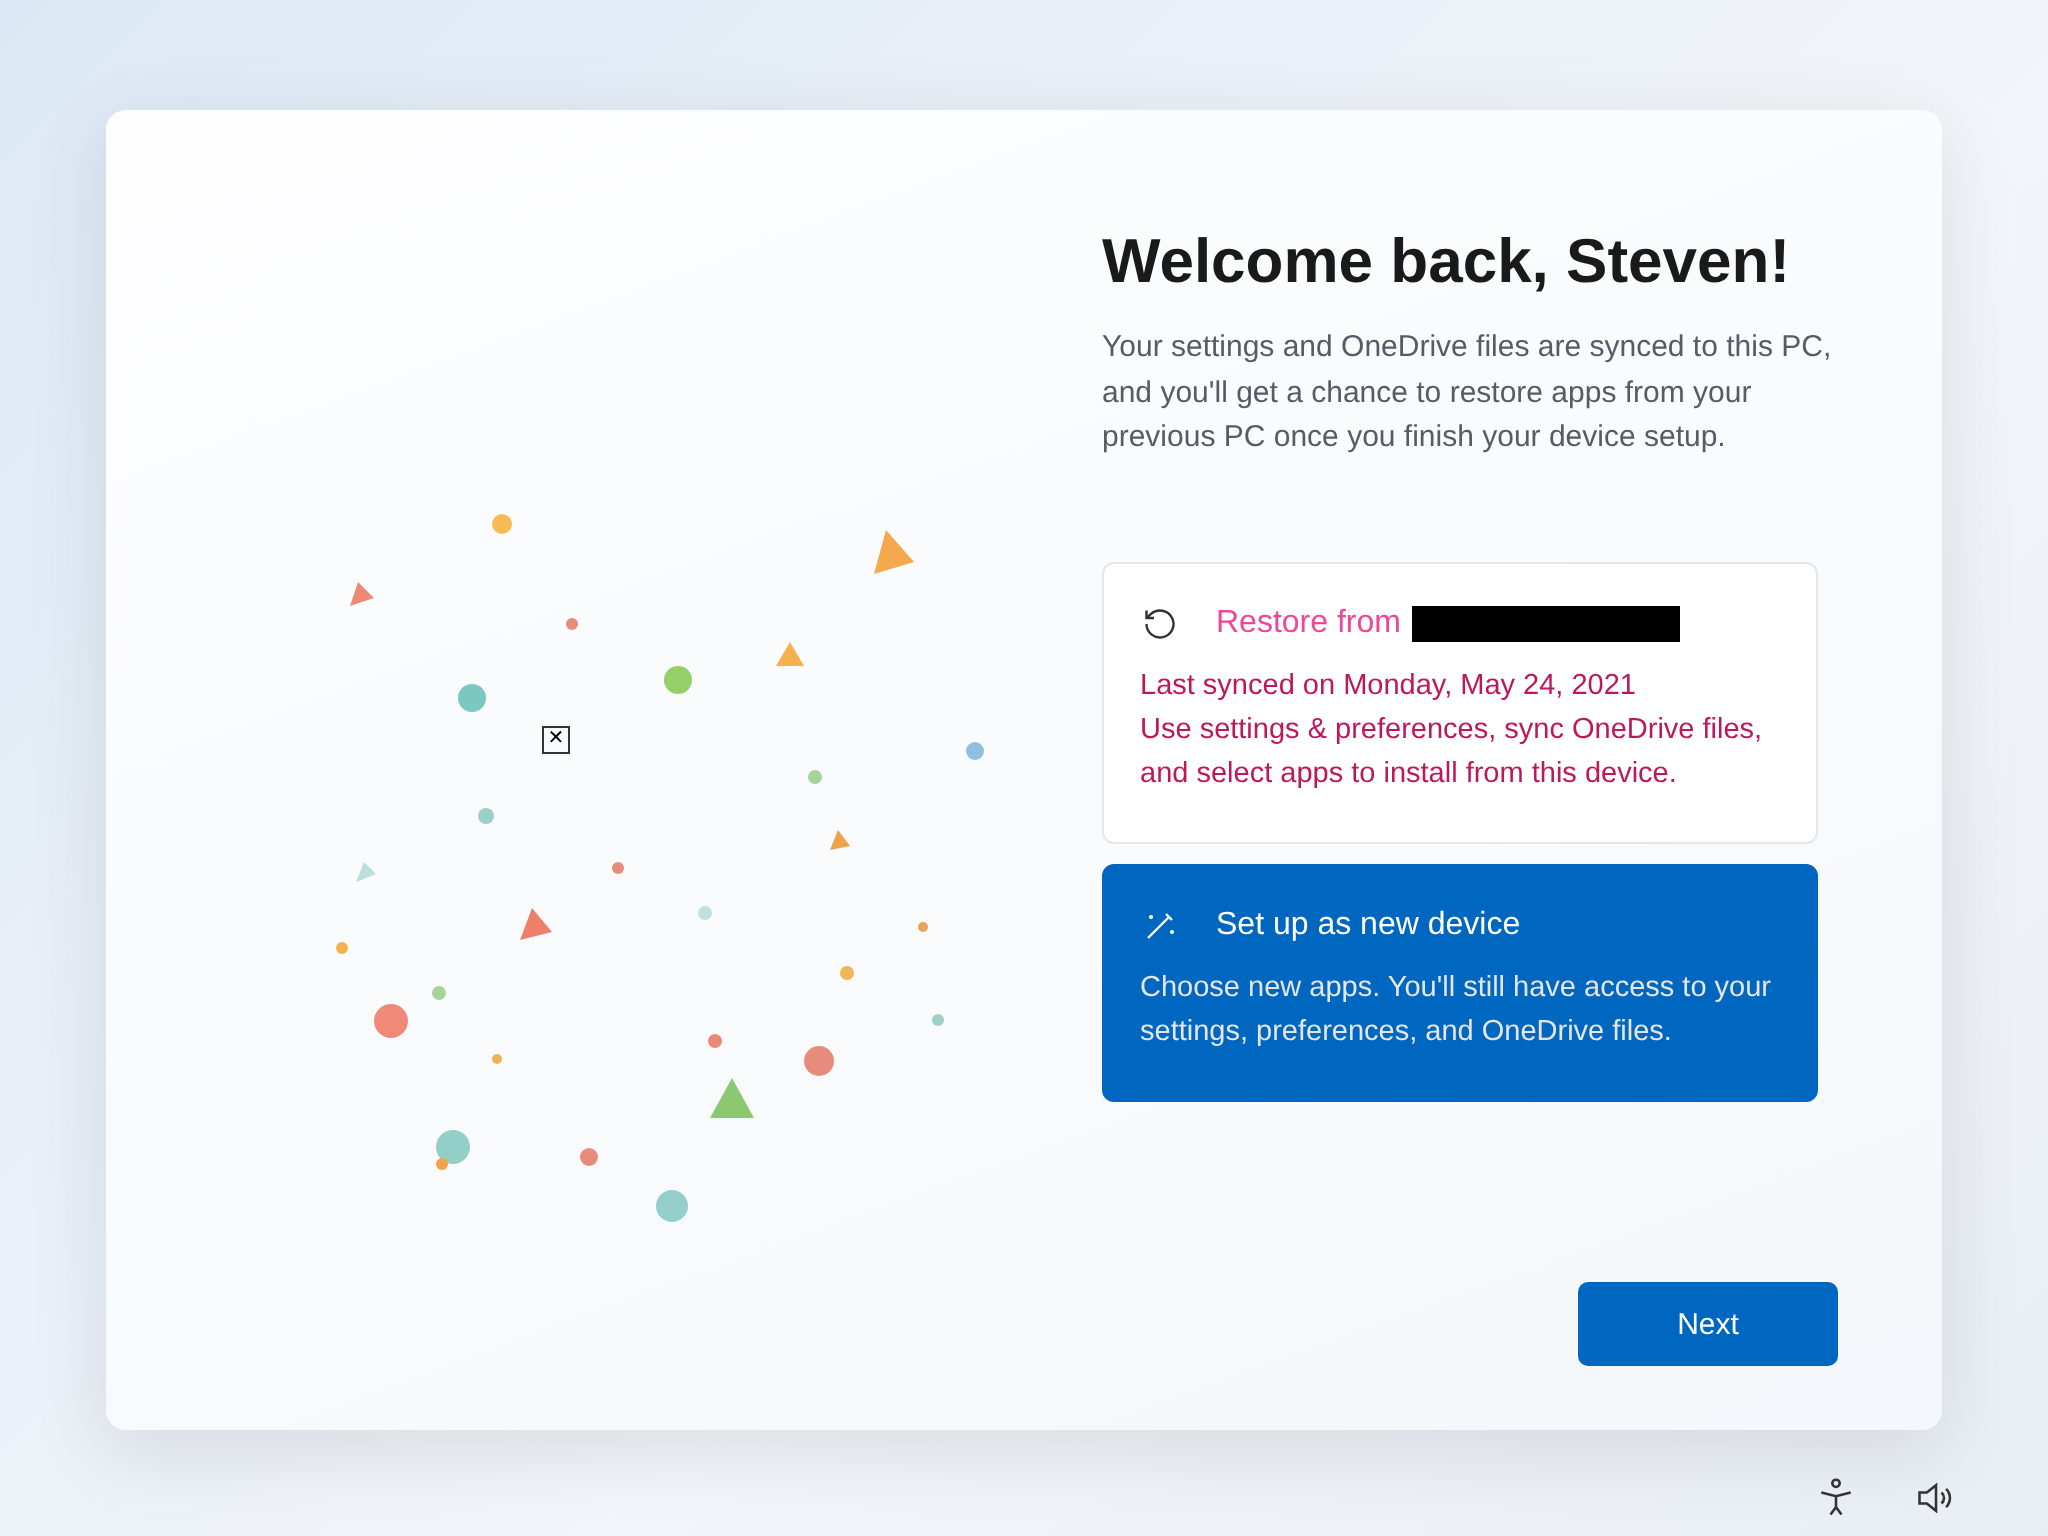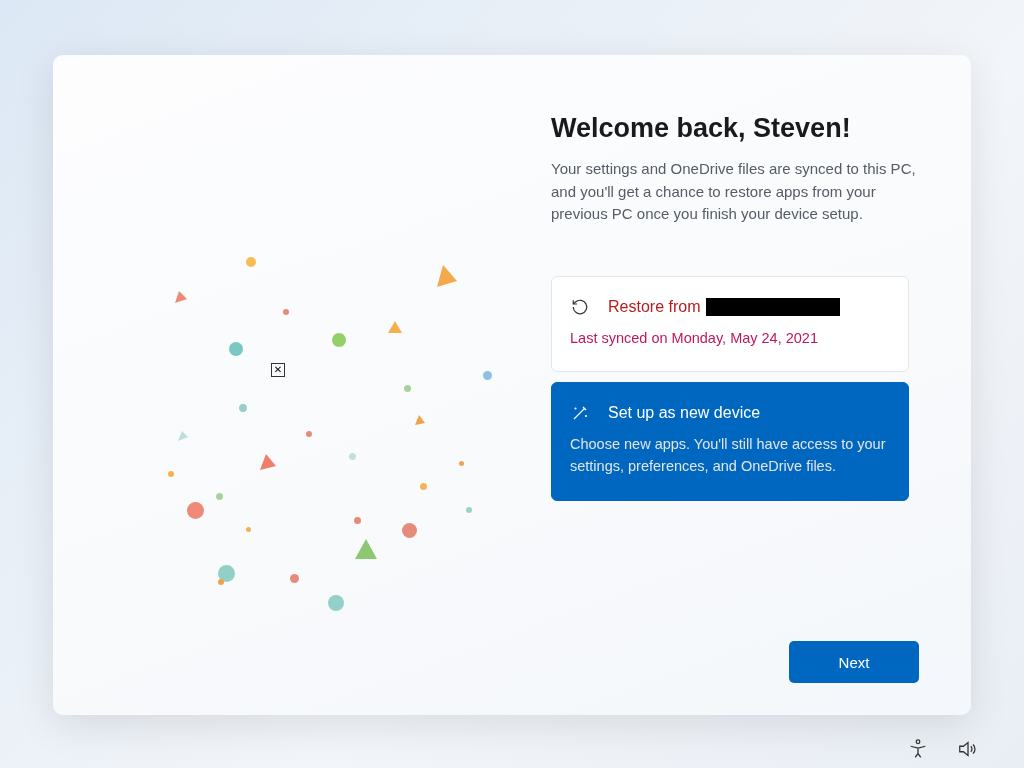--- a/index.html
+++ b/index.html
@@ -22,21 +22,21 @@
   .left-pane {
     width: 460px;
     position: relative;
   }
   .right-pane {
     flex: 1;
     padding: 58px 48px 30px 38px;
     position: relative;
   }
   .page-title {
-    font-size: 27px;
+    font-size: 31px;
     font-weight: 600;
     color: #1a1a1a;
     margin-bottom: 14px;
   }
   .subtitle {
     font-size: 15px;
     line-height: 1.5;
     color: #555c66;
     margin-bottom: 50px;
     max-width: 380px;
@@ -52,21 +52,21 @@
   }
   .option .opt-header {
     display: flex;
     align-items: center;
     gap: 18px;
     margin-bottom: 10px;
   }
   .option .opt-title {
     font-size: 16px;
     font-weight: 500;
-    color: #b91c1c;
+    color: #ec4899;
     display: flex;
     align-items: center;
     gap: 6px;
   }
   .option .opt-desc {
     font-size: 14.5px;
     line-height: 1.55;
     color: #be185d;
   }
   .option.selected {
@@ -184,20 +184,21 @@
             <path d="M3 12a9 9 0 1 0 3-6.7L3 8"></path>
             <polyline points="3 3 3 8 8 8"></polyline>
           </svg>
         </span>
         <span class="opt-title">
           <span>Restore from</span>
           <span class="redact"></span>
         </span>
       </div>
       <div class="opt-desc">Last synced on Monday, May 24, 2021</div>
+      <div class="opt-desc">Use settings &amp; preferences, sync OneDrive files, and select apps to install from this device.</div>
     </div>
 
     <div class="option selected">
       <div class="opt-header">
         <span class="icon-circle">
           <svg width="18" height="18" viewBox="0 0 24 24" fill="none" stroke="#fff" stroke-width="1.6">
             <path d="M4 20 L18 6"></path>
             <path d="M16 4 l4 4"></path>
             <circle cx="6" cy="6" r="0.6" fill="#fff"></circle>
             <circle cx="20" cy="16" r="0.6" fill="#fff"></circle>

